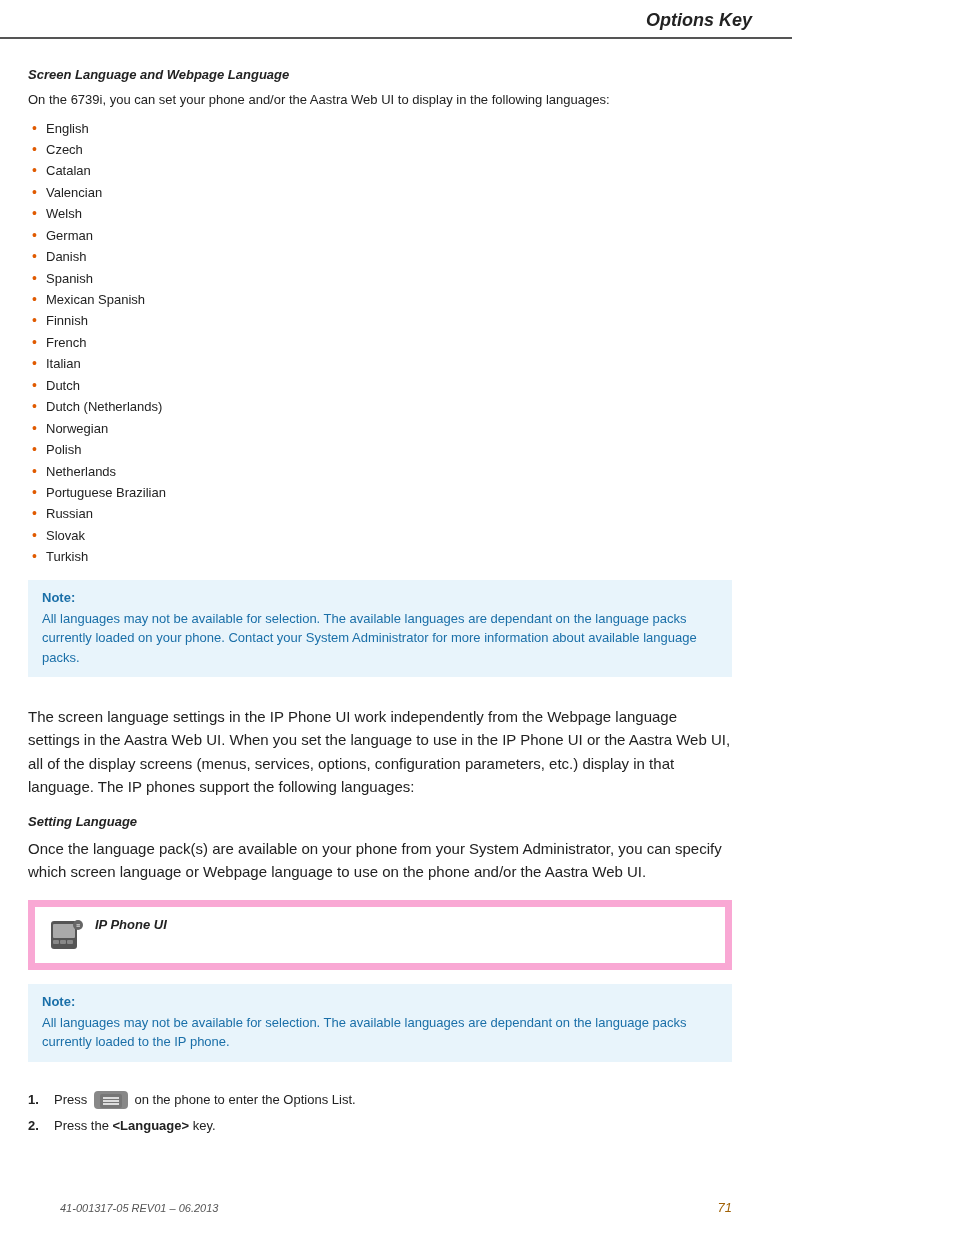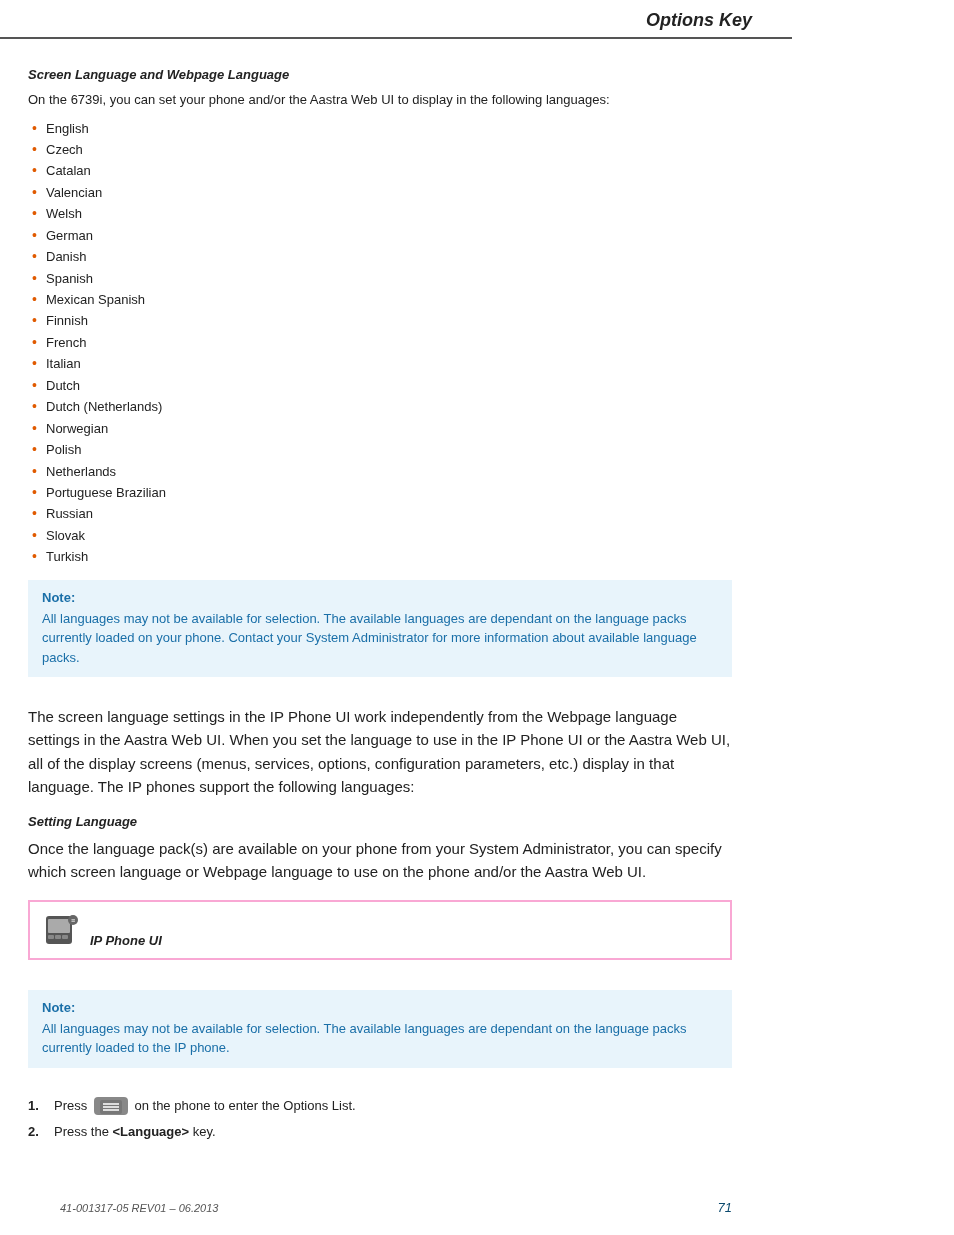--- a/index.html
+++ b/index.html
@@ -94,25 +94,25 @@
     }
     
     .sub-heading {
       font-style: italic;
       font-weight: bold;
       font-size: 13px;
       margin-bottom: 8px;
     }
     
     .ipphone-box {
-      border: 2px solid #f9a8d4;
+      border: 7px solid #f9a8d4;
       padding: 10px 14px;
       display: flex;
-      align-items: flex-end;
-      margin-bottom: 30px;
+      align-items: flex-start;
+      margin-bottom: 14px;
     }
     .ipphone-icon {
       width: 36px;
       height: 36px;
       margin-right: 10px;
       flex-shrink: 0;
     }
     .ipphone-label {
       font-style: italic;
       font-weight: bold;
@@ -160,21 +160,21 @@
       right: 60px;
       display: flex;
       justify-content: space-between;
       align-items: center;
       font-size: 11px;
       color: #555;
       font-style: italic;
     }
     .page-number {
       font-size: 13px;
-      color: #0c4a6e;
+      color: #a16207;
       font-weight: normal;
     }
   </style>
 </head>
 <body>
 
 <div class="page-container">
 
   <div class="page-header">
     <span class="page-header-title">Options Key</span>

